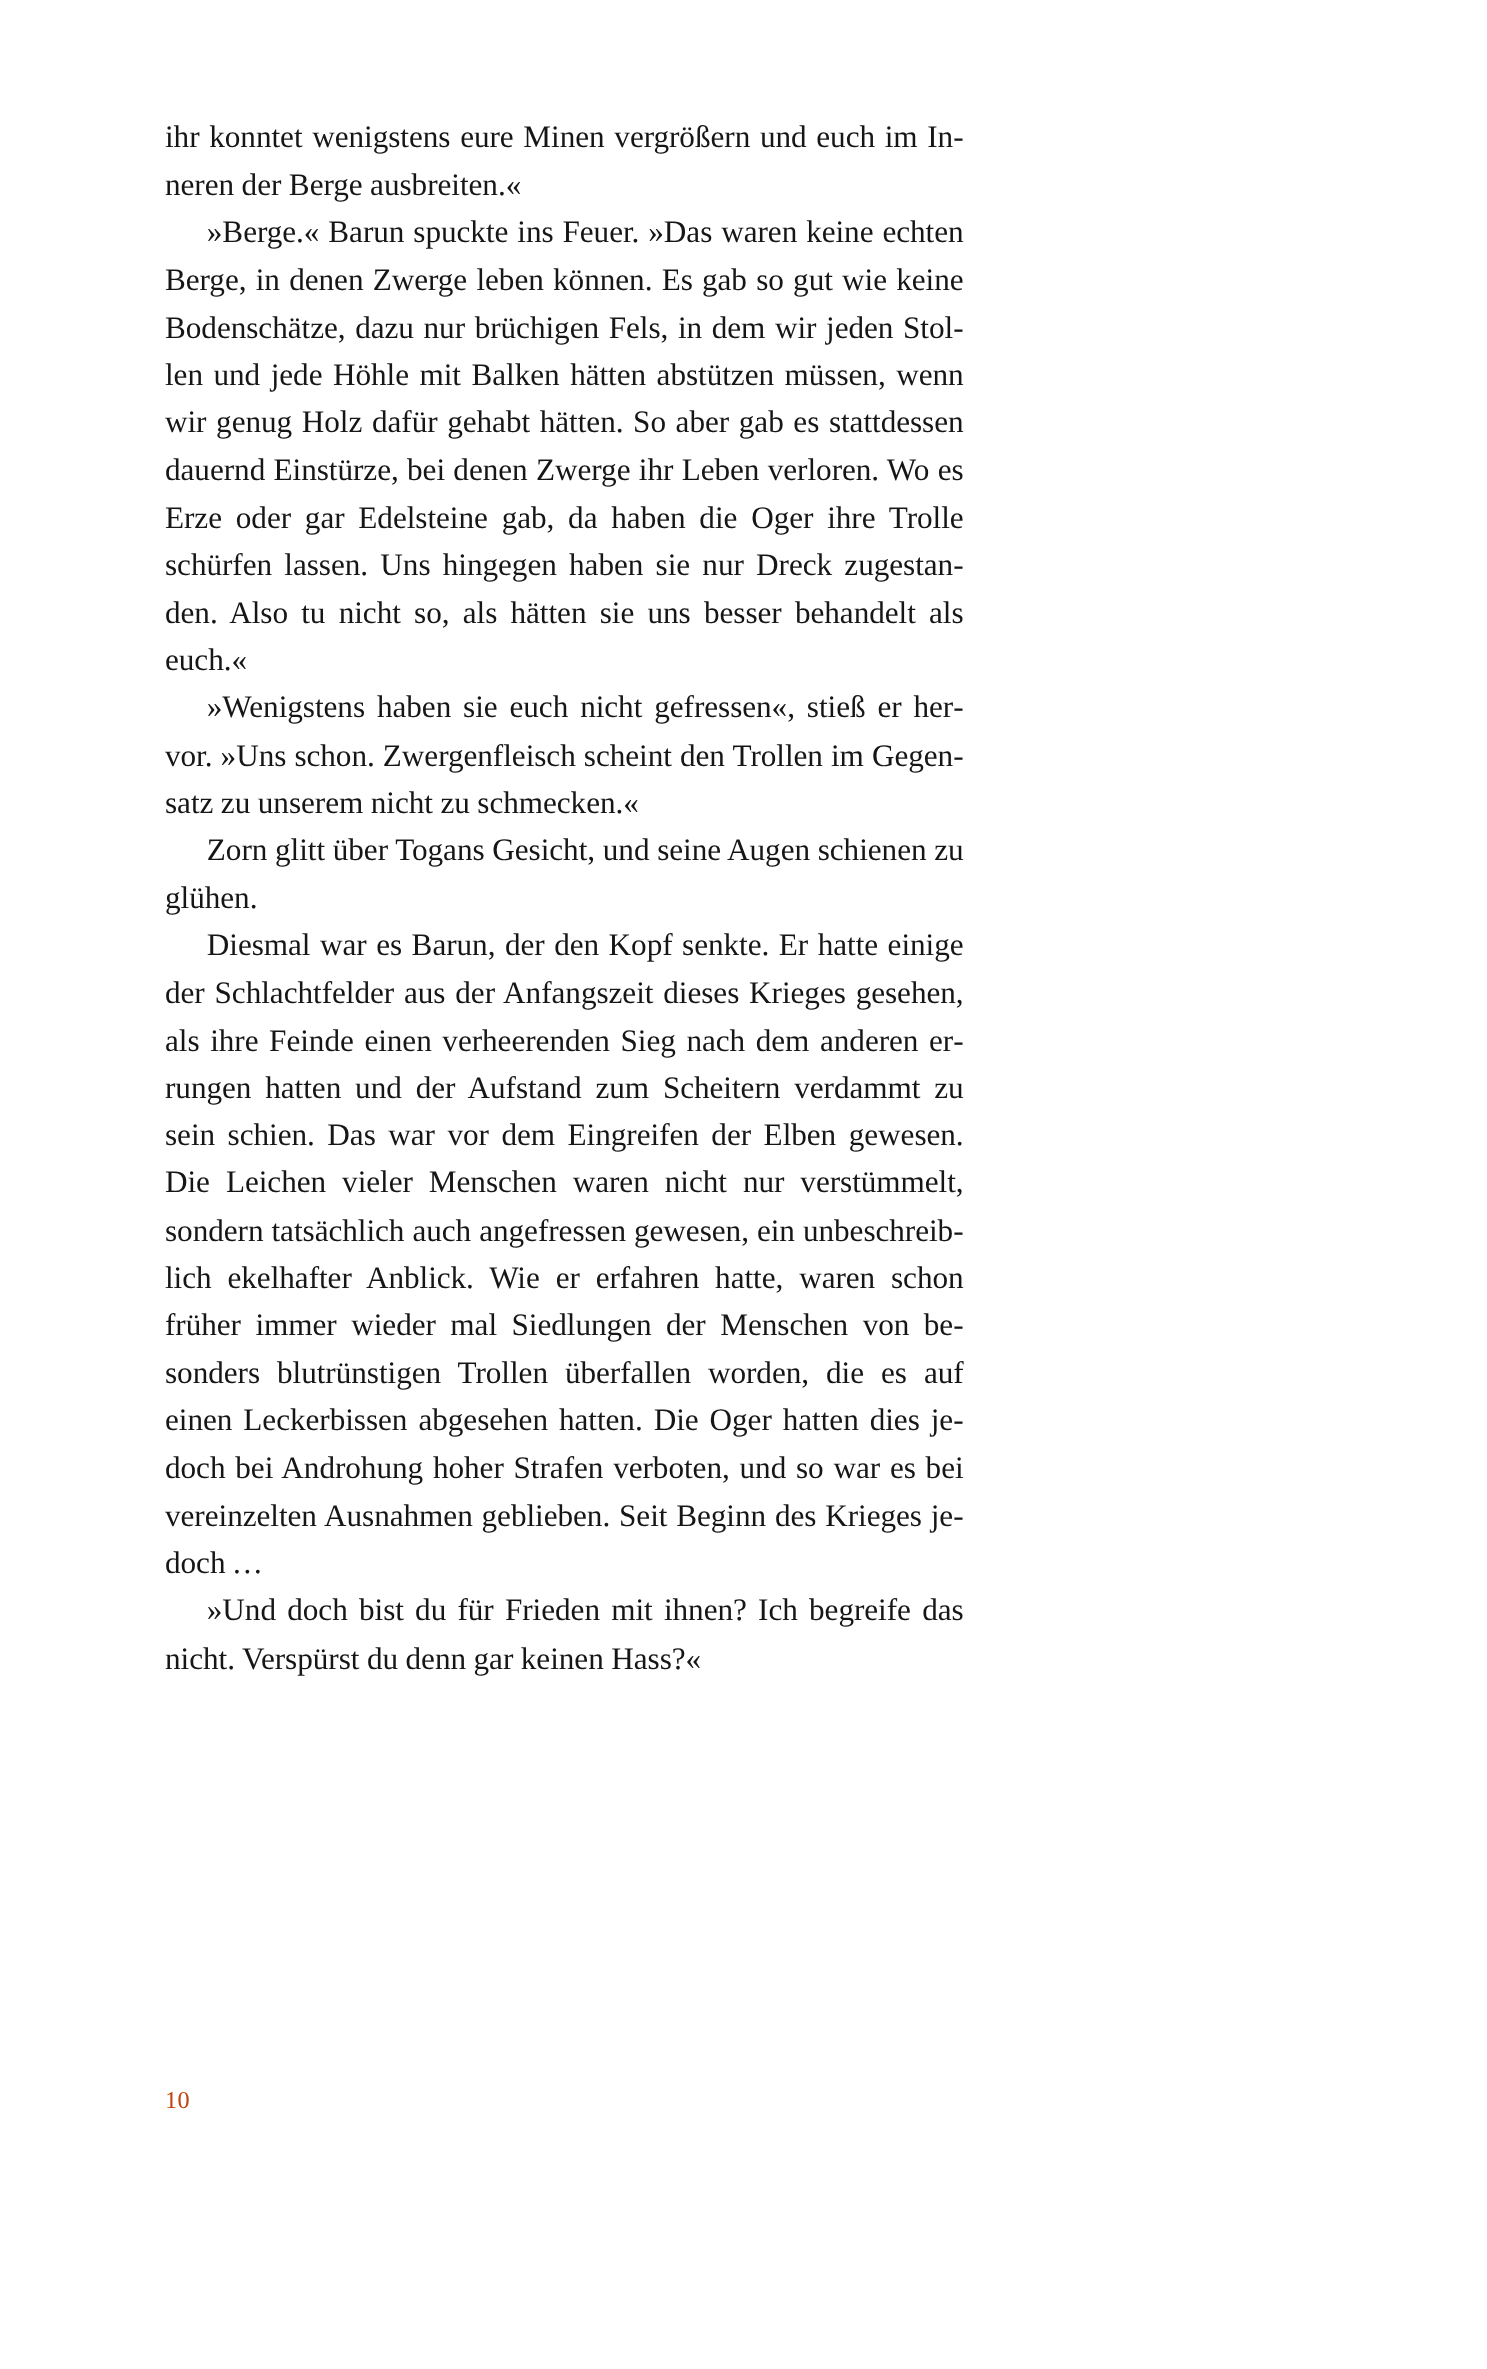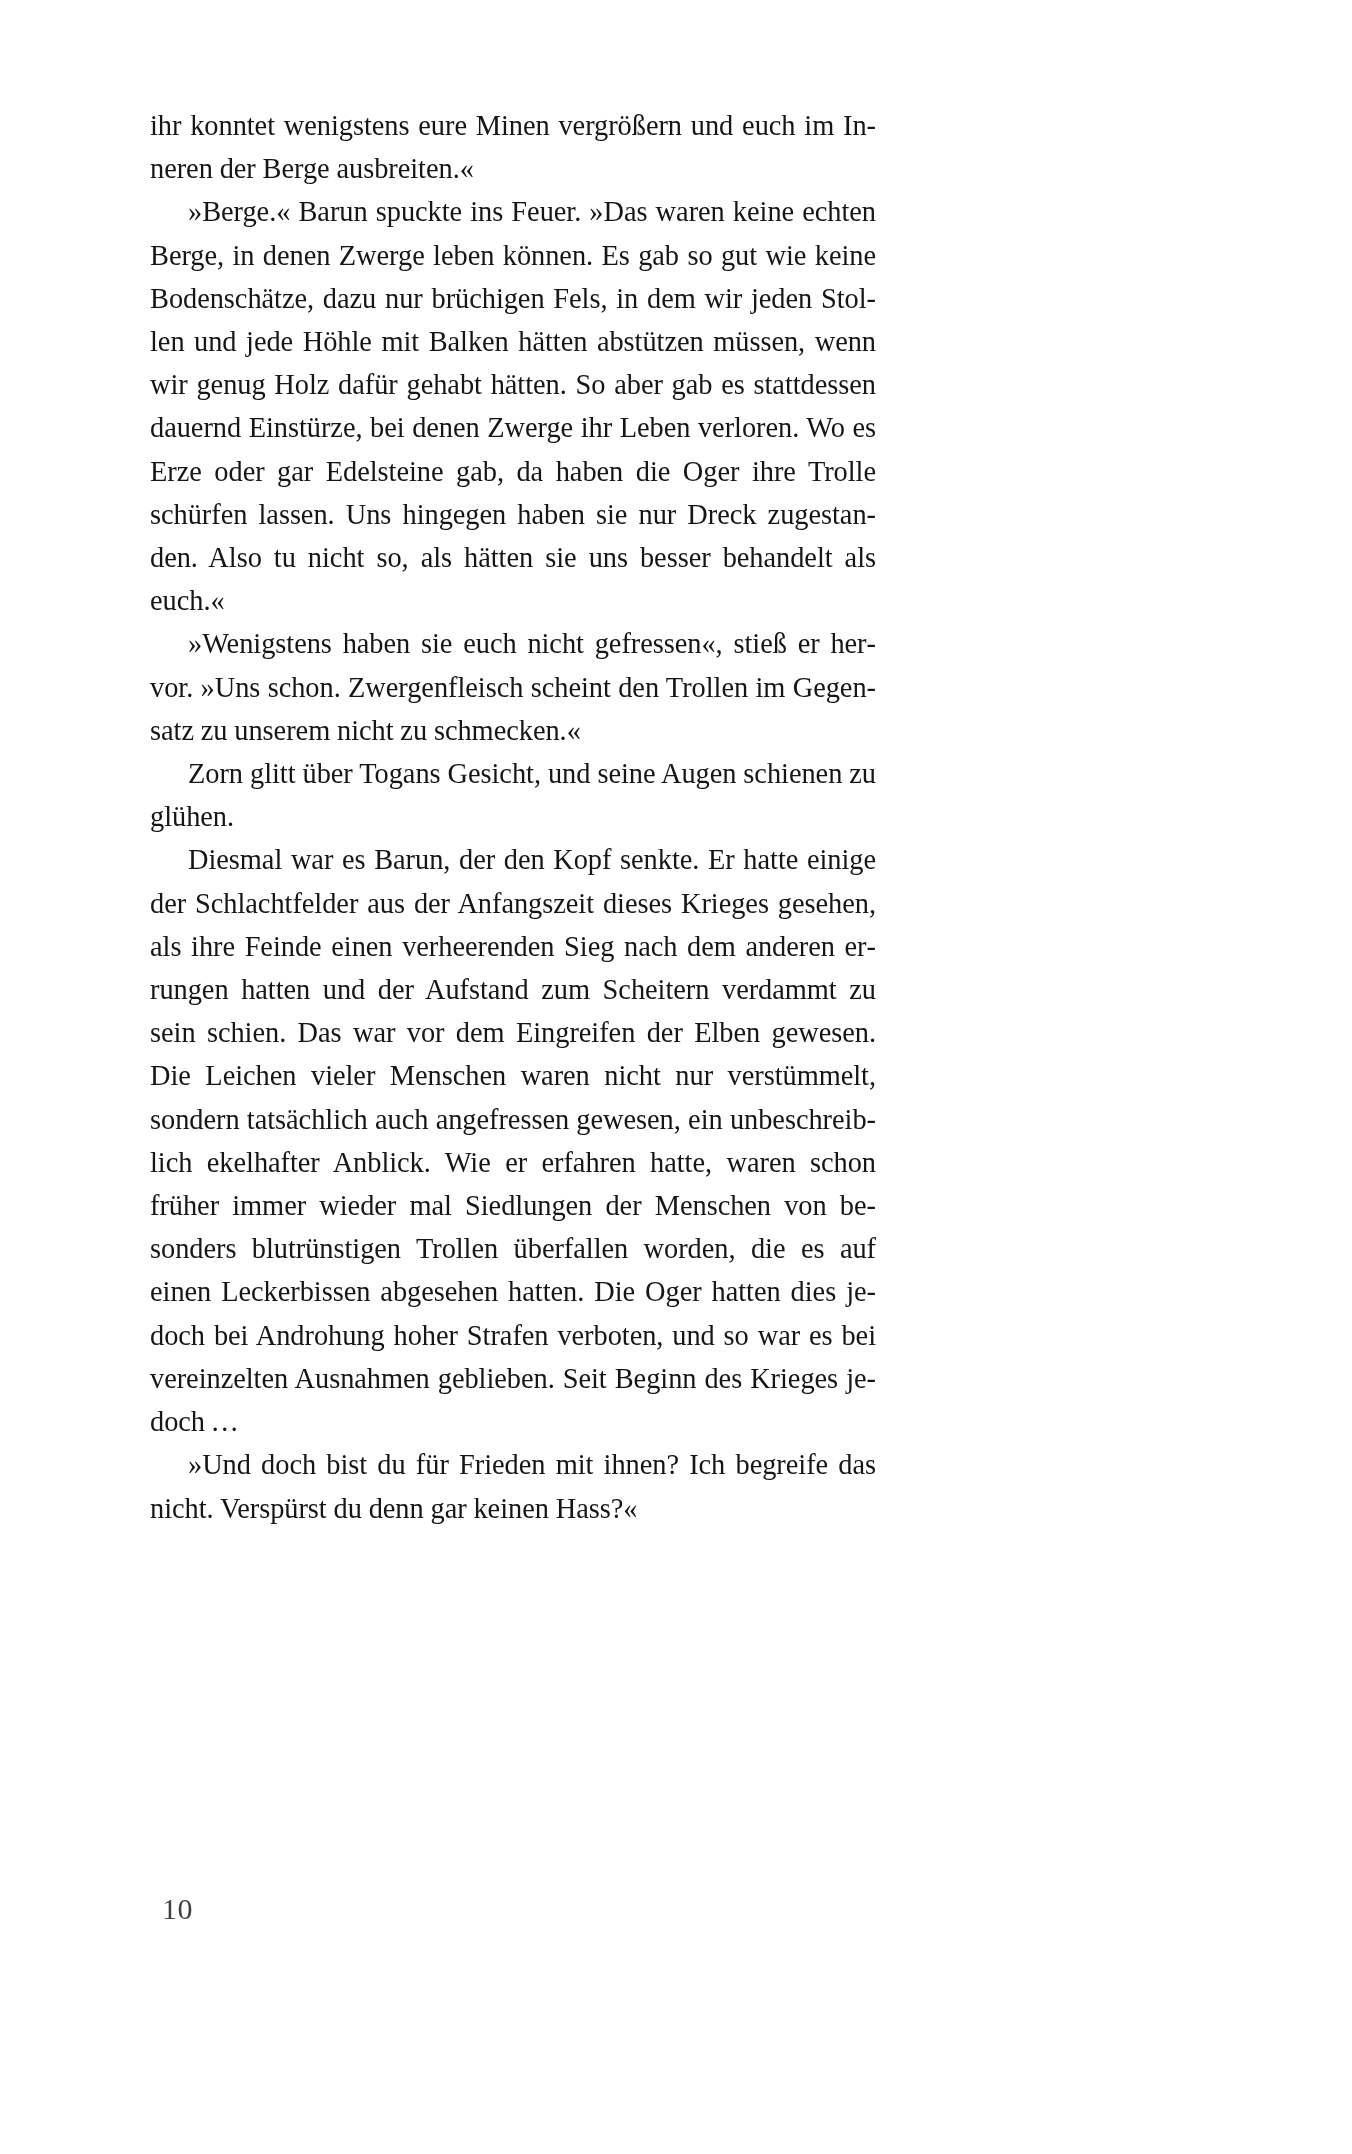--- a/index.html
+++ b/index.html
@@ -40,27 +40,26 @@
     -webkit-hyphens: manual;
   }
   .para.indent {
     text-indent: 38px;
   }
   
   .page-number {
     position: absolute;
     left: 150px;
     top: 1893px;
-    font-size: 30px;
+    font-size: 22px;
     line-height: 32px;
-    color: #404040;
+    color: #c2410c;
     font-family: "Liberation Serif", "DejaVu Serif", serif;
     font-variant-numeric: oldstyle-nums;
     letter-spacing: 0.4px;
-    margin-left: 12px;
   }
 </style>
 </head>
 <body>
 
 <div class="page">
 
   <div class="text-block">
     <p class="para">ihr konntet wenigstens eure Minen vergrößern und euch im In­neren der Berge ausbreiten.«</p>
     <p class="para indent">»Berge.« Barun spuckte ins Feuer. »Das waren keine echten Berge, in denen Zwerge leben können. Es gab so gut wie keine Bodenschätze, dazu nur brüchigen Fels, in dem wir jeden Stol­len und jede Höhle mit Balken hätten abstützen müssen, wenn wir genug Holz dafür gehabt hätten. So aber gab es stattdessen dauernd Einstürze, bei denen Zwerge ihr Leben verloren. Wo es Erze oder gar Edelsteine gab, da haben die Oger ihre Trolle schürfen lassen. Uns hingegen haben sie nur Dreck zugestan­den. Also tu nicht so, als hätten sie uns besser behandelt als euch.«</p>

